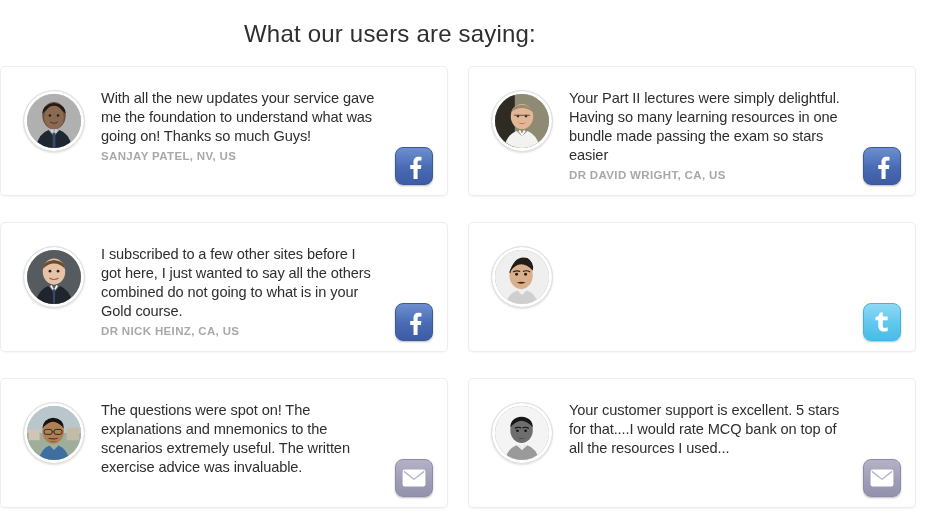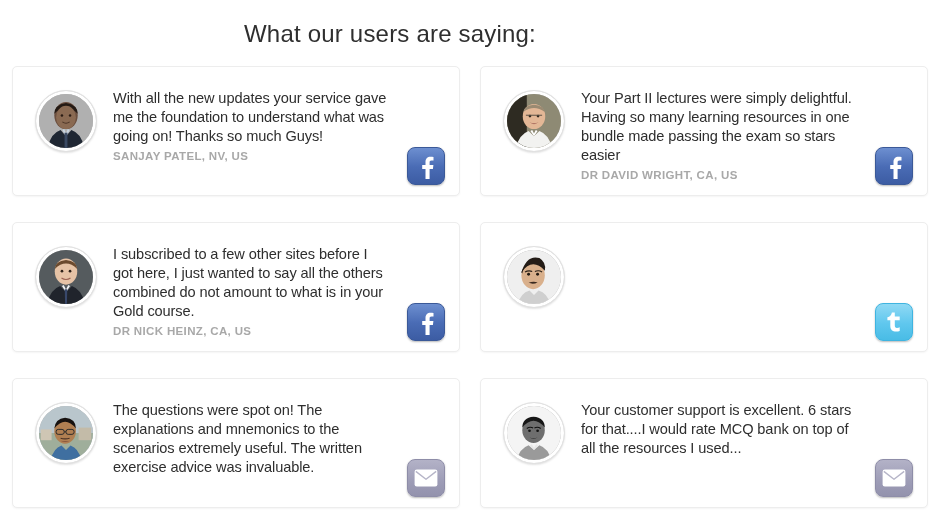--- a/index.html
+++ b/index.html
@@ -32,21 +32,21 @@
     color: #2f2f2f;
     letter-spacing: 0.2px;
     padding-top: 19px;
     padding-bottom: 0;
     line-height: 30px;
   }
 
   
   .grid {
     margin-top: 17px;
-    padding: 0 12px;
+    padding: 0 0;
     display: grid;
     grid-template-columns: 448px 448px;
     column-gap: 20px;
     row-gap: 26px;
   }
 
   .card {
     position: relative;
     background: #ffffff;
     border: 1px solid #ededed;
@@ -216,21 +216,21 @@
             <circle cx="25.5" cy="23.5" r="1.5" fill="#2f2219"></circle>
             <circle cx="34.5" cy="23.5" r="1.5" fill="#2f2219"></circle>
             <path d="M25 31 Q30 34.5 35 31" stroke="#9c6253" stroke-width="1.3" fill="none"></path>
             <path d="M9 60 Q12 44 23.5 40 L30 47 L36.5 40 Q48 44 51 60Z" fill="#20242c"></path>
             <path d="M25.5 40 L30 47 L34.5 40 L32.5 39 L30 44 L27.5 39Z" fill="#f0f3f6"></path>
             <path d="M28.6 43.5 L31.4 43.5 L31 60 L29 60Z" fill="#38486b"></path>
           </svg>
         </div>
       </div>
       <div class="body">
-        <div class="quote">I subscribed to a few other sites before I got here, I just wanted to say all the others combined do not amount to what is in your Gold course.</div>
+        <div class="quote">I subscribed to a few other sites before I got here, I just wanted to say all the others combined do not going to what is in your Gold course.</div>
         <div class="attrib">DR NICK HEINZ, CA, US</div>
       </div>
       <div class="badge facebook">
         <svg width="26" height="26" viewBox="0 0 26 26" aria-hidden="true">
           <path d="M16.6 26V15.9h3.3l.5-4h-3.8V9.4c0-1.1.3-1.9 1.9-1.9h2V3.9c-.4 0-1.6-.2-3-.2-3 0-5 1.9-5 5.3v2.9H9.2v4h3.3V26z" fill="#ffffff"></path>
         </svg>
       </div>
     </div>
 
     <div class="card">
@@ -300,21 +300,21 @@
             <path d="M30.5 24.4 q3.5 -1.8 7 0.6" stroke="#0f0f0f" stroke-width="1.3" fill="none"></path>
             <circle cx="25" cy="27.5" r="1.5" fill="#141414"></circle>
             <circle cx="34" cy="27.5" r="1.5" fill="#141414"></circle>
             <path d="M25 35 q4.5 2.6 9 0 q-4.5 1.2 -9 0Z" fill="#3b3b3b"></path>
             <path d="M11 60 Q14 47 24 43.5 L30 49 L36 43.5 Q46 47 49 60Z" fill="#9a9a9a"></path>
             <path d="M25.5 43.5 L30 49 L34.5 43.5 L32.5 42.6 L30 46.4 L27.5 42.6Z" fill="#e8e8e8"></path>
           </svg>
         </div>
       </div>
       <div class="body">
-        <div class="quote">Your customer support is excellent. 6 stars for that....I would rate MCQ bank on top of all the resources I used...</div>
+        <div class="quote">Your customer support is excellent. 5 stars for that....I would rate MCQ bank on top of all the resources I used...</div>
       </div>
       <div class="badge email">
         <svg width="24" height="18" viewBox="0 0 24 18" aria-hidden="true">
           <rect x="0.6" y="0.6" width="22.8" height="16.8" rx="2.2" fill="#ffffff"></rect>
           <path d="M1.8 2.4 L12 10.2 L22.2 2.4" fill="none" stroke="#b6b5c8" stroke-width="1.4" stroke-linejoin="round"></path>
         </svg>
       </div>
     </div>
 
   </div>

